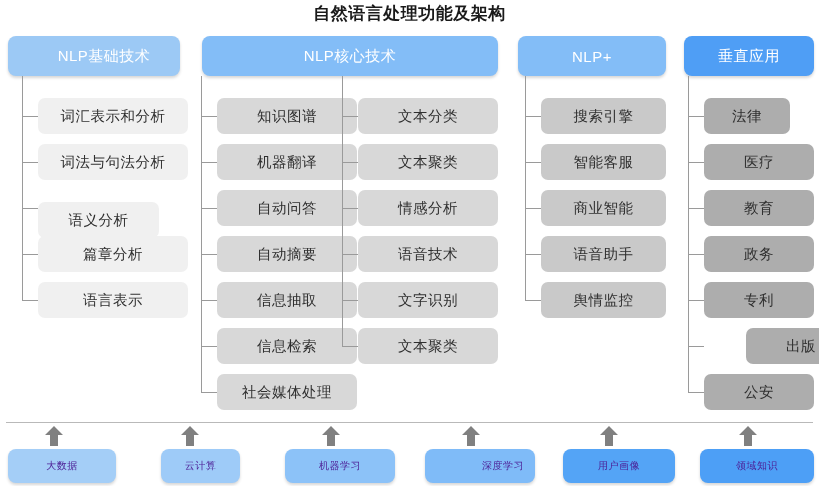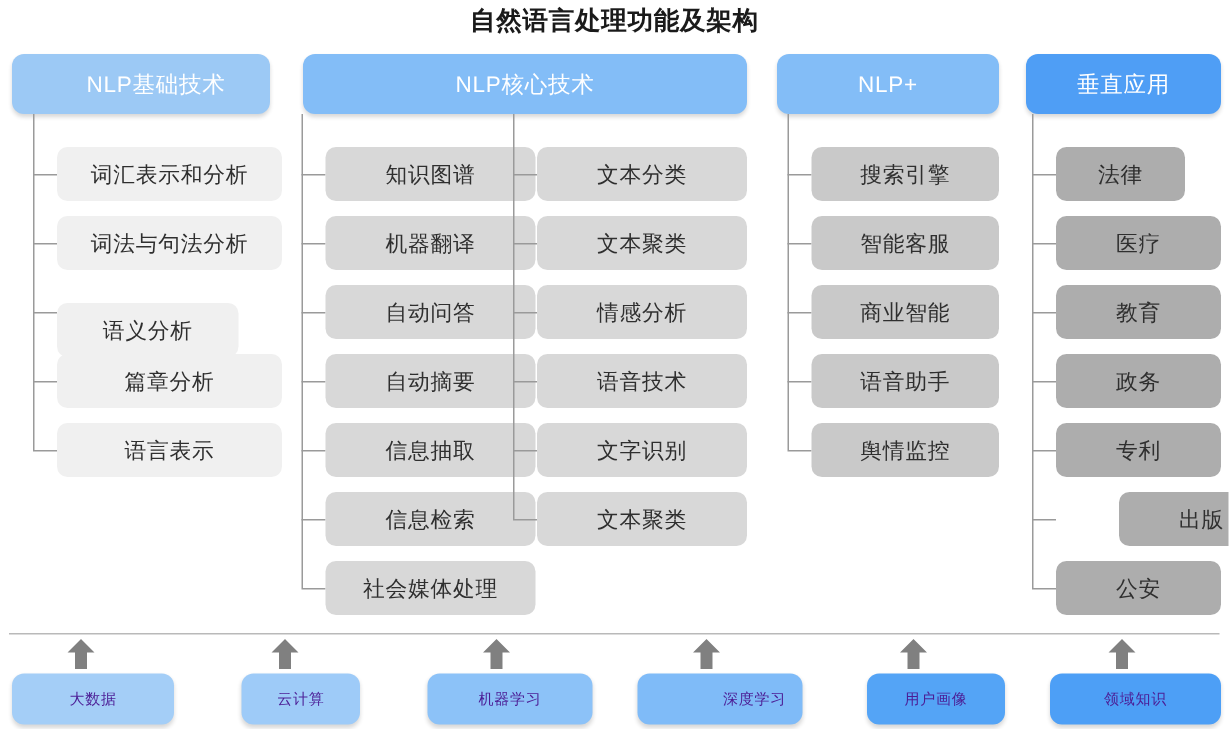--- a/index.html
+++ b/index.html
@@ -216,20 +216,20 @@
         <polygon points="11,1 20,10 15,10 15,21 7,21 7,10 2,10" fill="#808080"></polygon>
       </svg></div>
     <div class="foundation" style="left: 285px; width: 110px; background: rgb(140, 194, 248);">机器学习</div>
     <div class="up-arrow" style="left: 460px;"><svg width="22" height="22" viewBox="0 0 22 22">
         <polygon points="11,1 20,10 15,10 15,21 7,21 7,10 2,10" fill="#808080"></polygon>
       </svg></div>
     <div class="foundation" style="left: 425px; width: 110px; background: rgb(127, 187, 248); padding-left: 46px;">深度学习</div>
     <div class="up-arrow" style="left: 598px;"><svg width="22" height="22" viewBox="0 0 22 22">
         <polygon points="11,1 20,10 15,10 15,21 7,21 7,10 2,10" fill="#808080"></polygon>
       </svg></div>
-    <div class="foundation" style="left: 563px; width: 92px; background: rgb(84, 164, 246); margin-left: 15px;">用户画像</div>
+    <div class="foundation" style="left: 563px; width: 112px; background: rgb(84, 164, 246);">用户画像</div>
     <div class="up-arrow" style="left: 737px;"><svg width="22" height="22" viewBox="0 0 22 22">
         <polygon points="11,1 20,10 15,10 15,21 7,21 7,10 2,10" fill="#808080"></polygon>
       </svg></div>
     <div class="foundation" style="left: 700px; width: 114px; background: rgb(77, 159, 246);">领域知识</div>
   </div>
 
 <div id="watermark"></div>
 
 </body></html>

